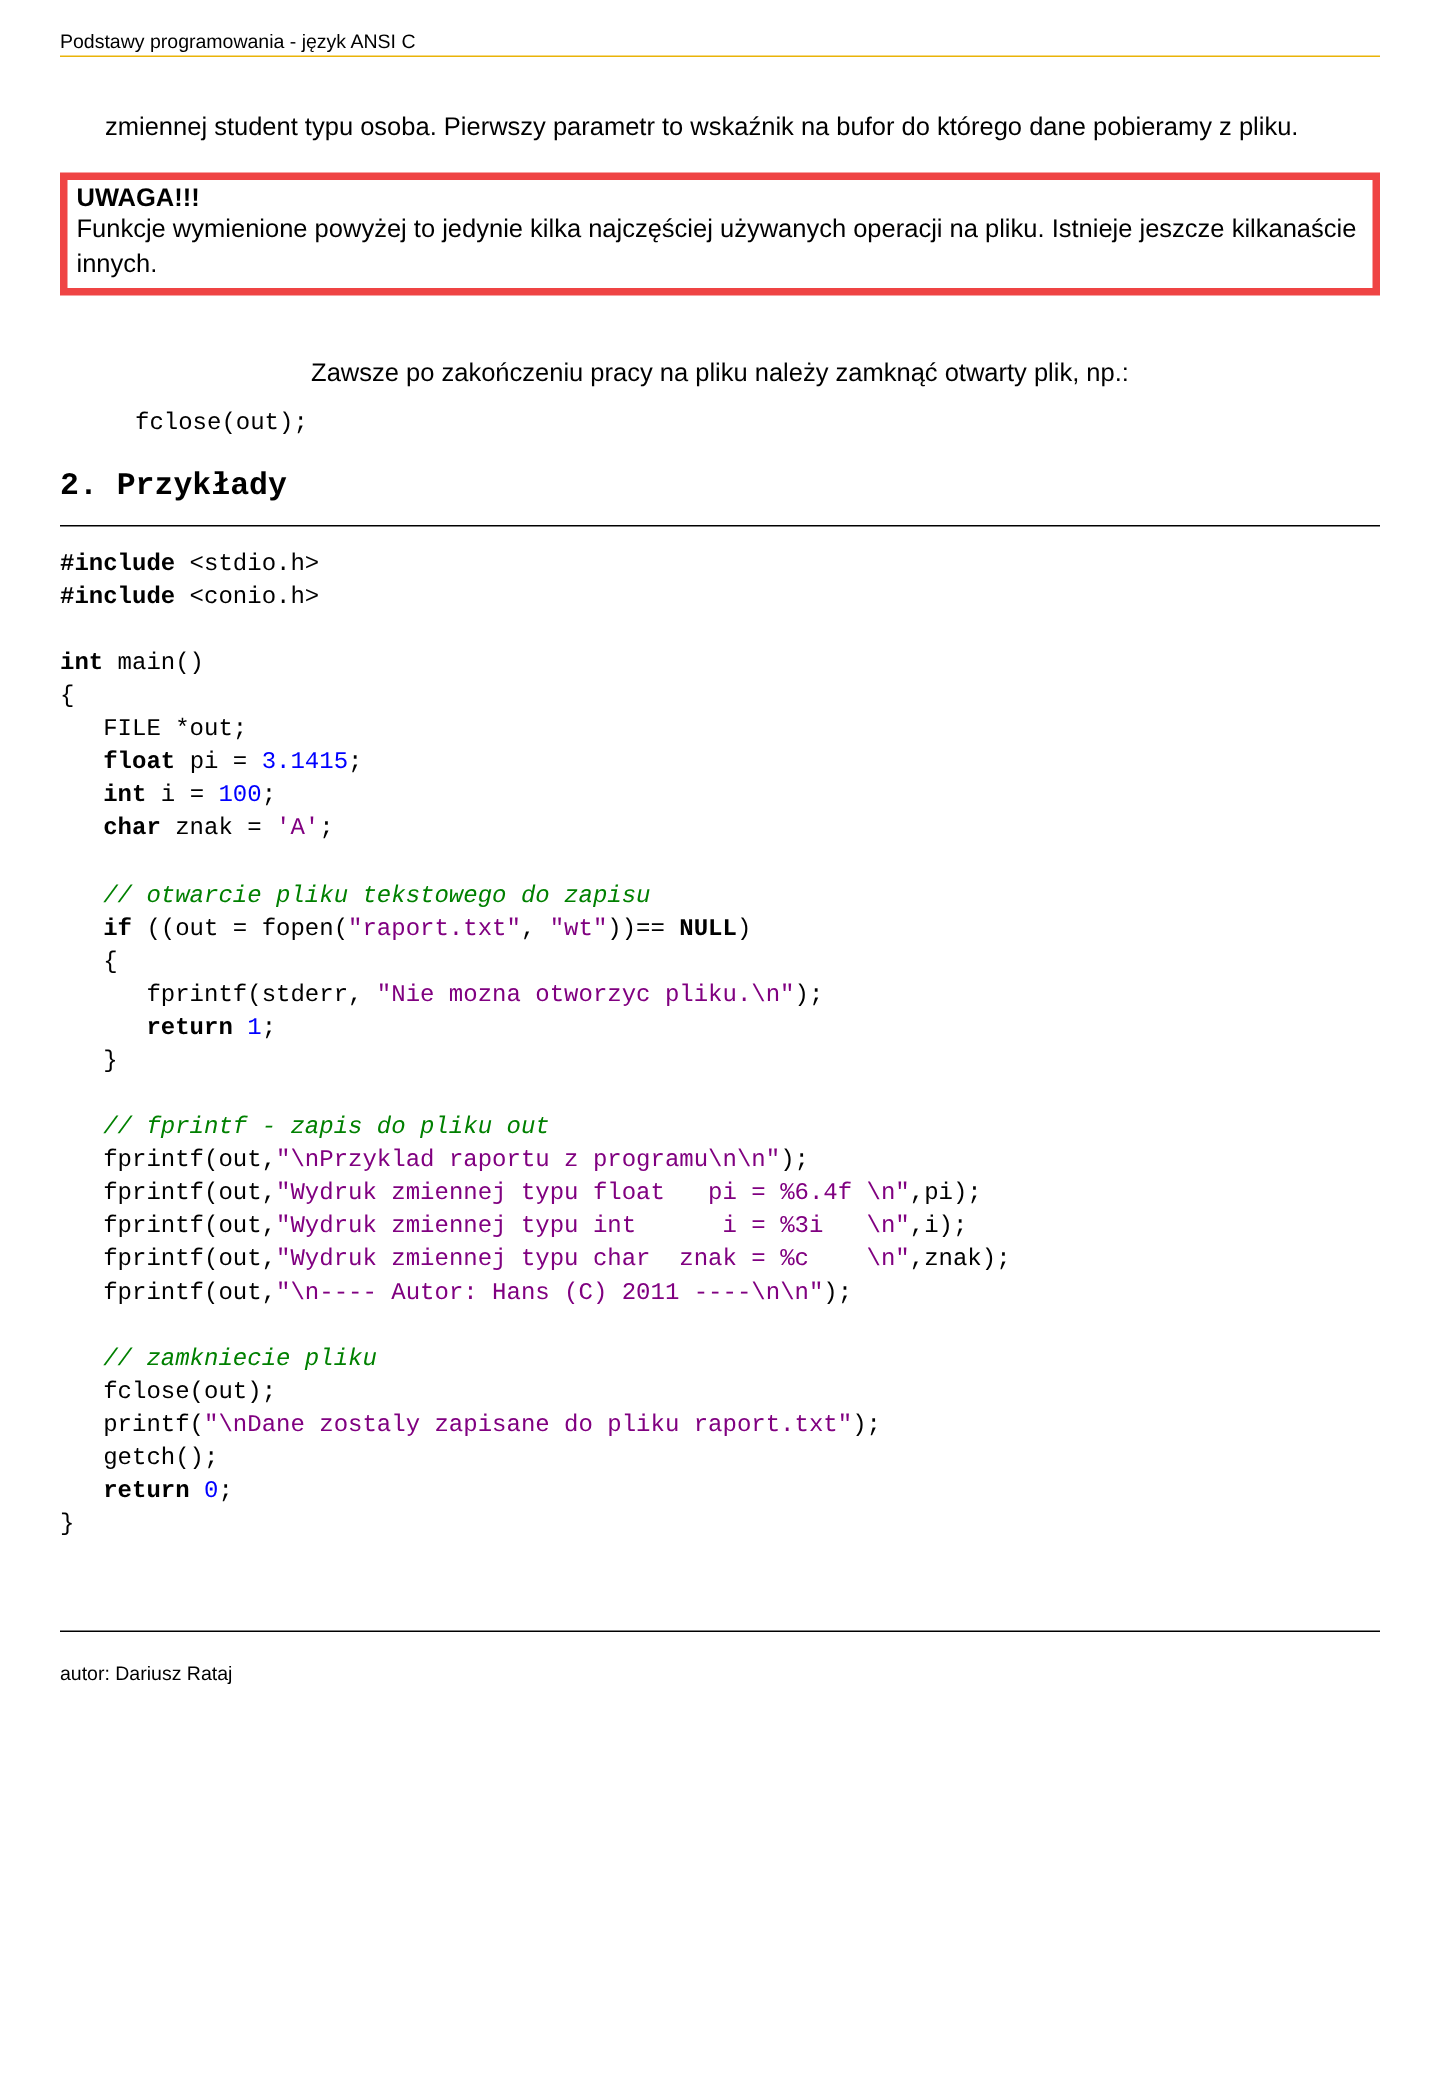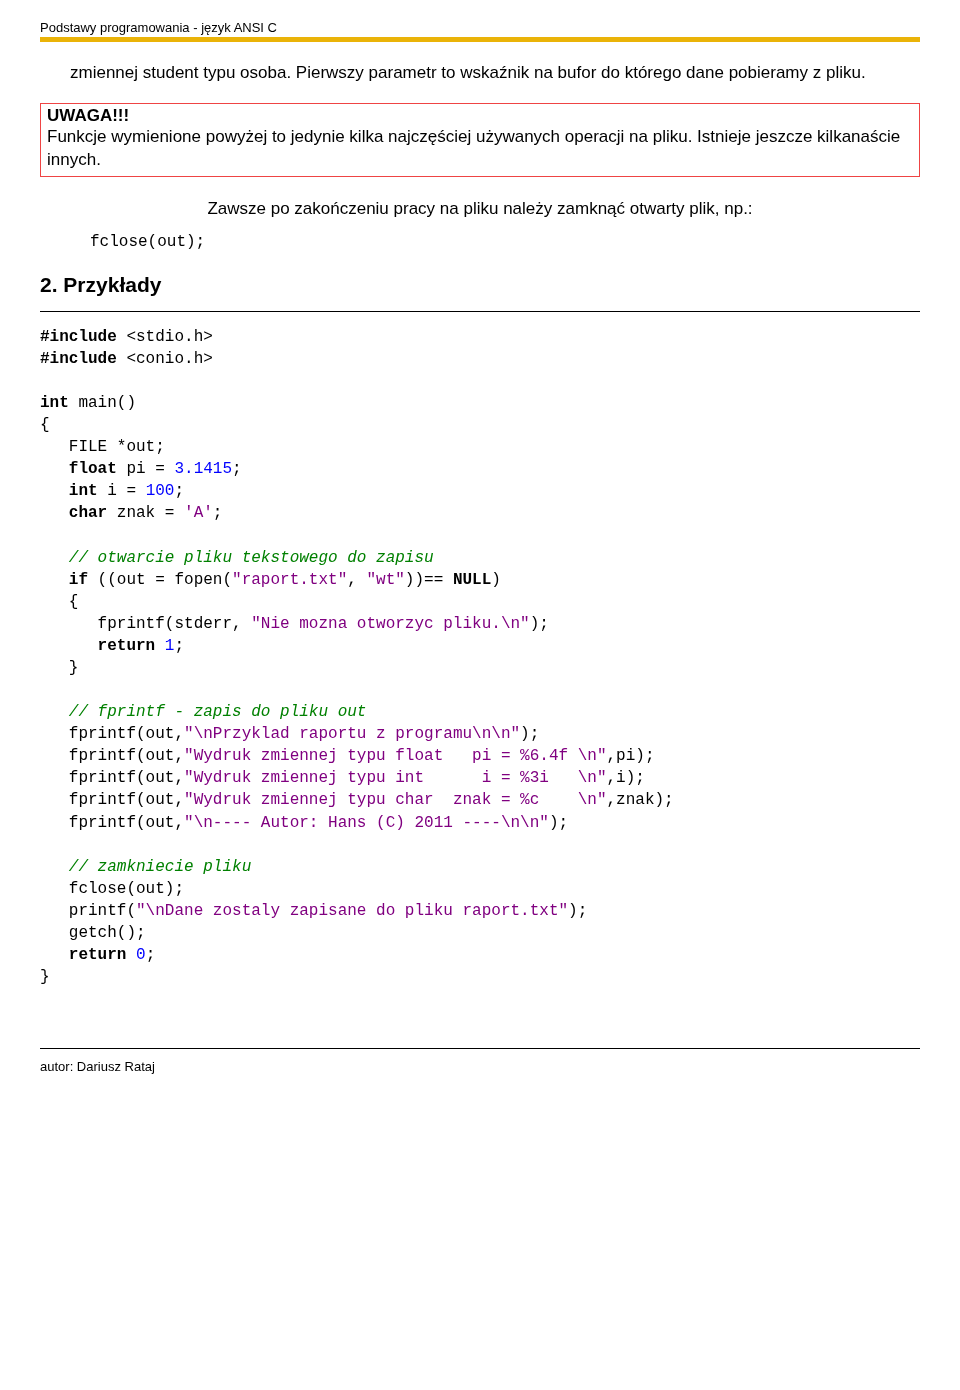--- a/index.html
+++ b/index.html
@@ -9,33 +9,33 @@
       padding: 0;
       width: 960px;
     }
     .page {
       padding: 20px 40px 30px 40px;
     }
     .header-bar {
       font-family: Arial, sans-serif;
       font-size: 13px;
       padding-bottom: 2px;
-      border-bottom: 5px solid #eab308;
-      margin-bottom: 20px;
+      border-bottom: 1px solid #eab308;
+      margin-bottom: 36px;
     }
     .p1 {
       font-family: Verdana, sans-serif;
       font-size: 17px;
       line-height: 1.35;
       margin: 16px 0 18px 30px;
     }
     .uwaga-box {
-      border: 1px solid #ef4444;
+      border: 5px solid #ef4444;
       padding: 2px 2px 4px 6px;
-      margin: 0 0 22px 0;
+      margin: 0 0 42px 0;
     }
     .uwaga-title {
       font-family: Verdana, sans-serif;
       font-weight: bold;
       font-size: 17px;
       margin: 0;
     }
     .uwaga-text {
       font-family: Verdana, sans-serif;
       font-size: 17px;
@@ -54,21 +54,21 @@
       margin: 0 0 14px 0;
       text-align: center;
     }
     .code-inline {
       font-family: "Courier New", monospace;
       font-size: 16px;
       color: #000;
       margin: 8px 0 14px 50px;
     }
     .h2 {
-      font-family: Liberation Sans, sans-serif;
+      font-family: Liberation Mono, monospace;
       font-size: 21px;
       font-weight: bold;
       margin: 22px 0 14px 0;
     }
     .example-title {
       font-family: Verdana, sans-serif;
       font-style: italic;
       font-size: 16px;
       margin: 0 0 0 0;
       padding-bottom: 2px;
@@ -85,21 +85,21 @@
       white-space: pre;
       margin: 0;
     }
     .kw { font-weight: bold; }
     .num { color: #0000ff; }
     .comment { color: #008000; font-style: italic; }
     .str { color: #800080; }
     .footer {
       margin-top: 60px;
       border-top: 1px solid #000;
-      padding-top: 10px;
+      padding-top: 20px;
       font-family: Arial, sans-serif;
       font-size: 13px;
     }
   </style>
 </head>
 <body>
 
 <div class="page">
 
   <div class="header-bar">Podstawy programowania - język ANSI C</div>

